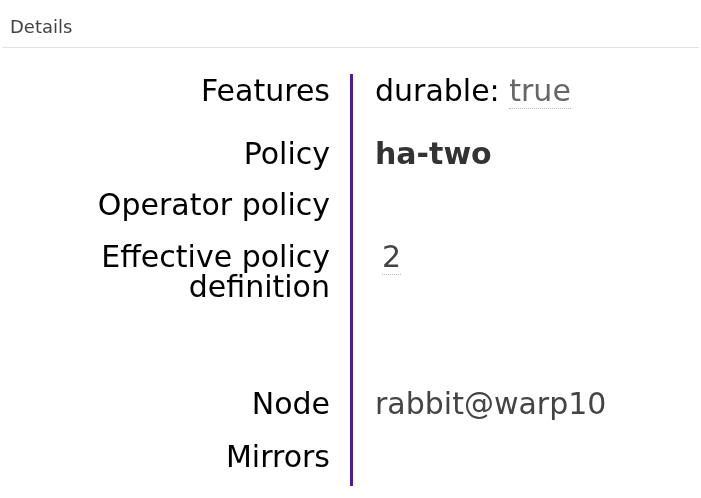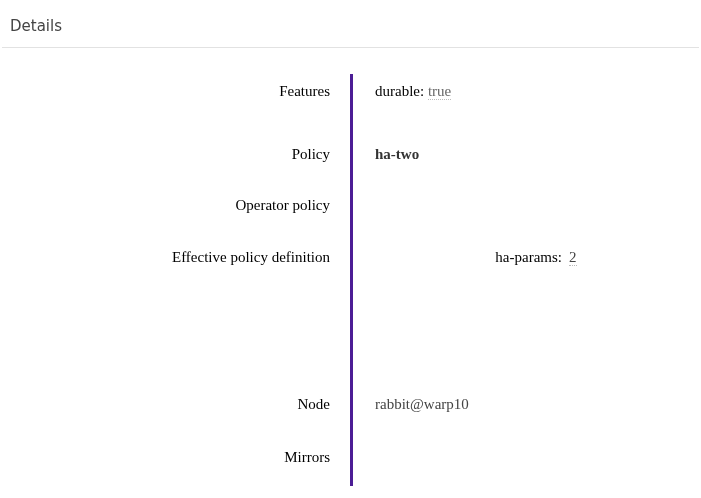--- a/index.html
+++ b/index.html
@@ -15,35 +15,34 @@
     overflow: hidden;
   }
 
   
   .section-header {
     padding: 12px 0 6px 8px;
     border-bottom: 1px solid #e2e2e2;
     margin: 0 2px;
   }
   .section-header h2 {
-    font-size: 15px;
+    font-size: 18px;
     line-height: 29px;
     font-weight: 400;
     color: #444444;
   }
 
   
   .facts {
     display: grid;
     grid-template-columns: 350px 1fr;
     margin-top: 26px;
-    font-size: 15px;
+    font-size: 30px;
     line-height: 30px;
     color: #444444;
-    font-family: Liberation Serif, serif;
   }
   .fact-label {
     text-align: right;
     padding-right: 20px;
     color: #000000;
   }
   .fact-value {
     border-left: 3px solid #4c1d95;
     padding-left: 22px;
   }
@@ -117,21 +116,20 @@
       <div class="fact-label cell">Operator policy</div>
       <div class="fact-value cell">
         <span class="plain-value"></span>
       </div>
     </div>
 
     <div class="row r4">
       <div class="fact-label">Effective policy definition</div>
       <div class="fact-value">
         <div class="def-grid">
-          <div class="def-key">ha-params:</div>
           <div class="def-val">
             <span class="abbr num">2</span>
           </div>
         </div>
       </div>
     </div>
 
     <div class="row r5">
       <div class="fact-label cell">Node</div>
       <div class="fact-value cell">

